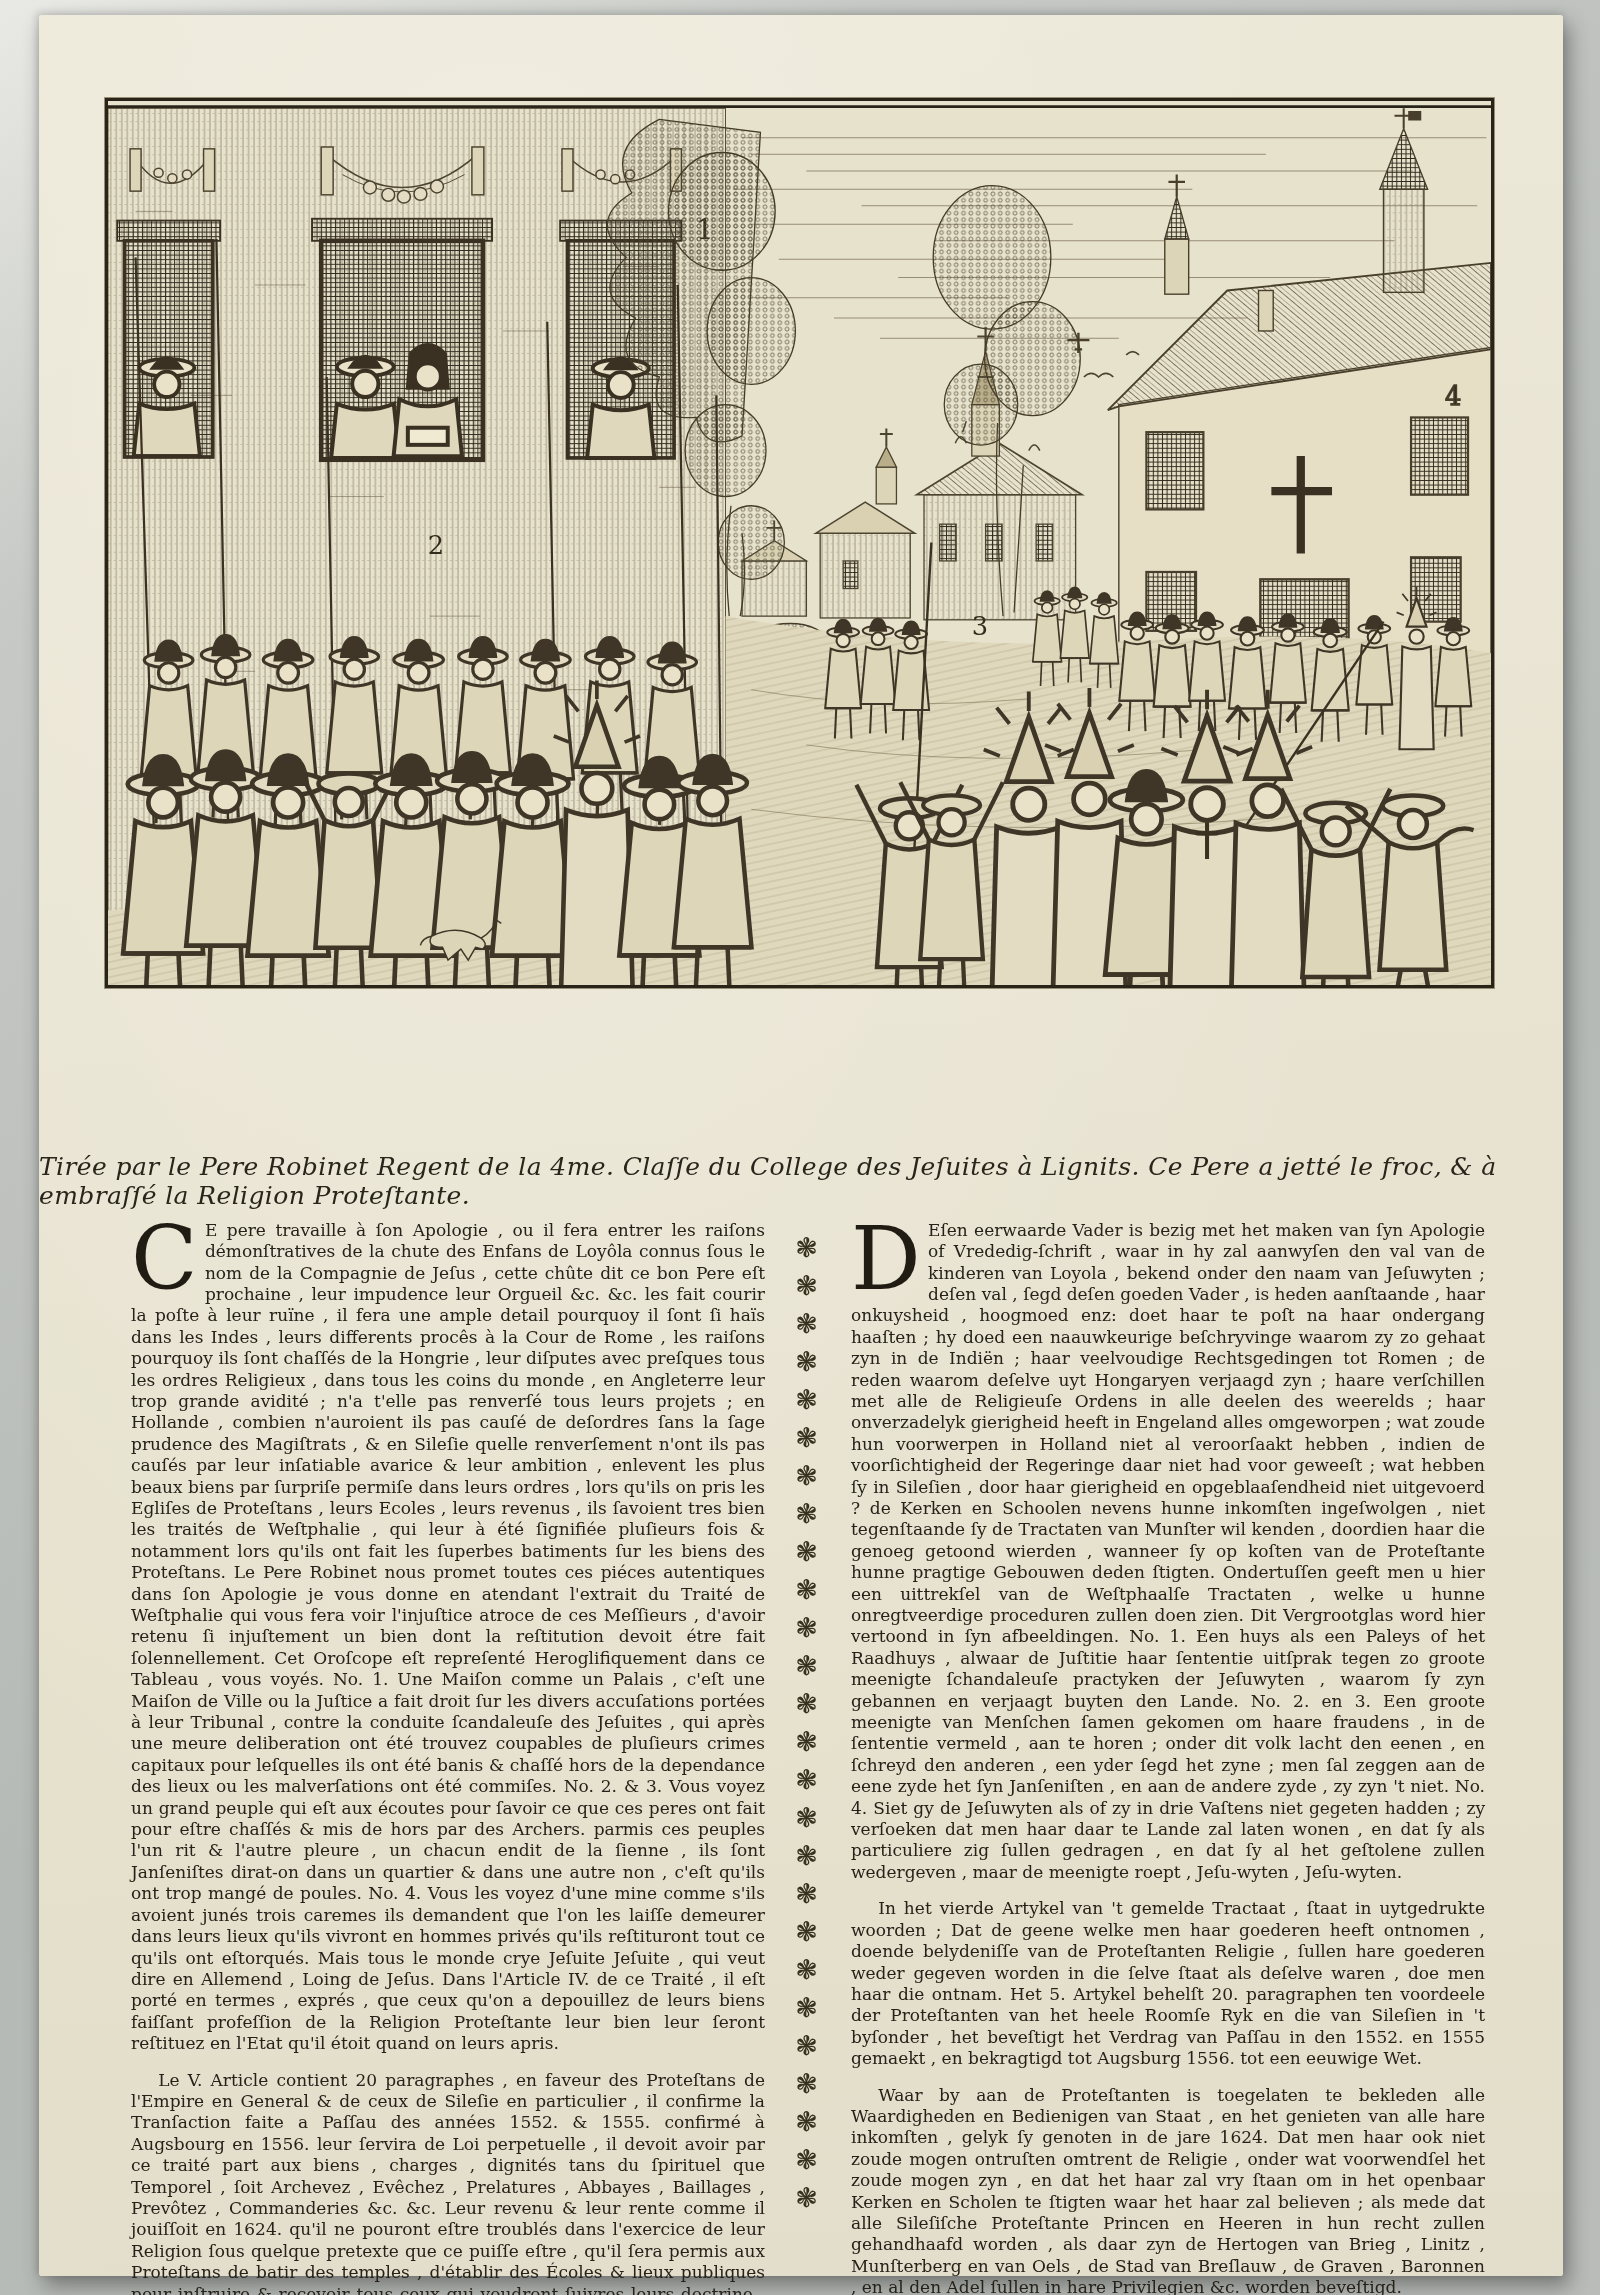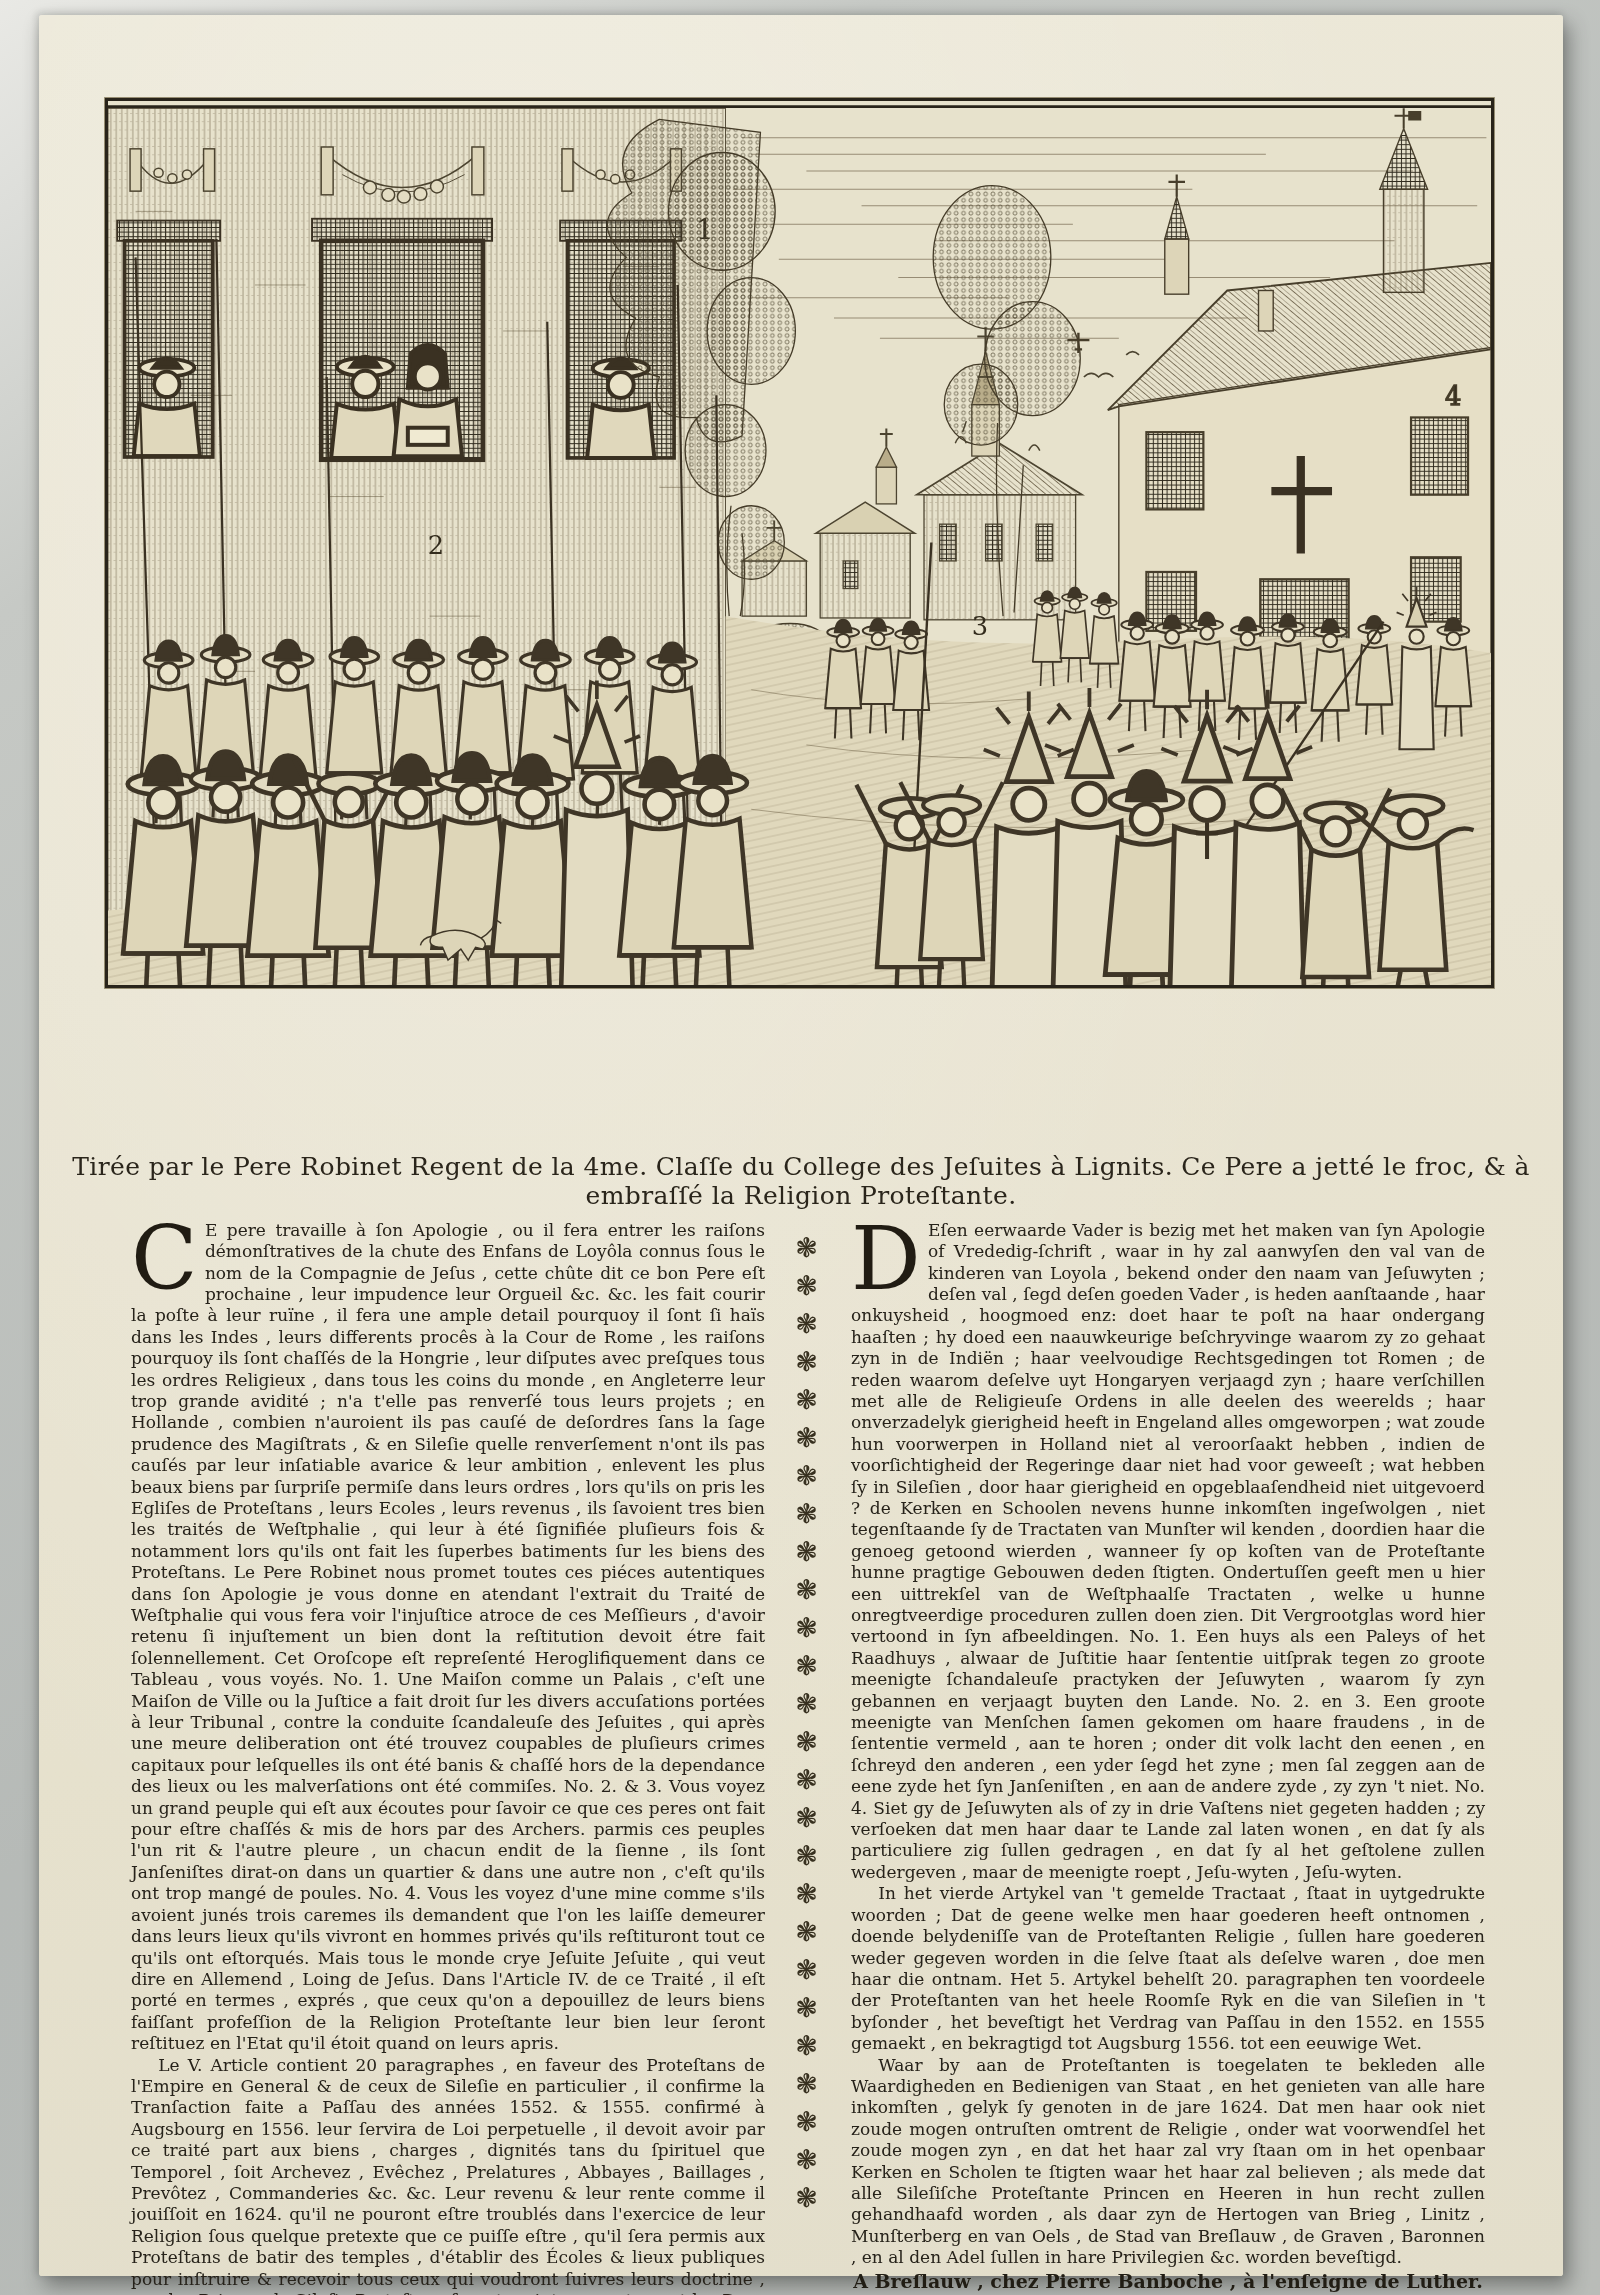--- a/index.html
+++ b/index.html
@@ -25,33 +25,33 @@
   .etch-frame svg{display:block;width:100%;height:100%;}
   
   .title{
     position:absolute;left:0;top:1006px;width:100%;
     display:flex;justify-content:center;align-items:baseline;gap:27.5px;
     color:#1c1810;white-space:nowrap;
   }
   .title .big{font-size:89px;letter-spacing:6.4px;font-weight:400;transform:scaleY(1.08);}
   .title .small{font-size:59px;letter-spacing:3.7px;}
   .subtitle{
-    position:absolute;left:0;top:1137px;width:100%;text-align:center;
-    font-size:25px;color:#2a251b;letter-spacing:0.4px;
+    position:absolute;left:0;top:1137px;width:100%;text-align:left;
+    font-style:italic;font-size:25px;color:#2a251b;letter-spacing:0.4px;
   }
   
   .col{
     position:absolute;top:1205px;width:634px;
     font-size:17px;line-height:21.4px;text-align:justify;color:#26221a;
     text-justify:inter-word;
   }
   .col-left{left:92px;}
   .col-right{left:812px;}
   .col p{margin:0;}
-  .col p + p{text-indent:1.6em;margin-top:0;}
+  .col p + p{text-indent:1.6em;margin-top:15px;}
   .dropcap{
     float:left;font-size:87px;line-height:72px;padding:3.7px 7.3px 0 0;
     color:#211c13;font-weight:400;
   }
   .divider{
     position:absolute;left:727px;top:1214px;width:81px;height:1001px;
     text-align:center;font-family:"DejaVu Sans",sans-serif;
     font-size:27px;line-height:38px;color:#37301f;white-space:pre-line;
     user-select:none;
   }

